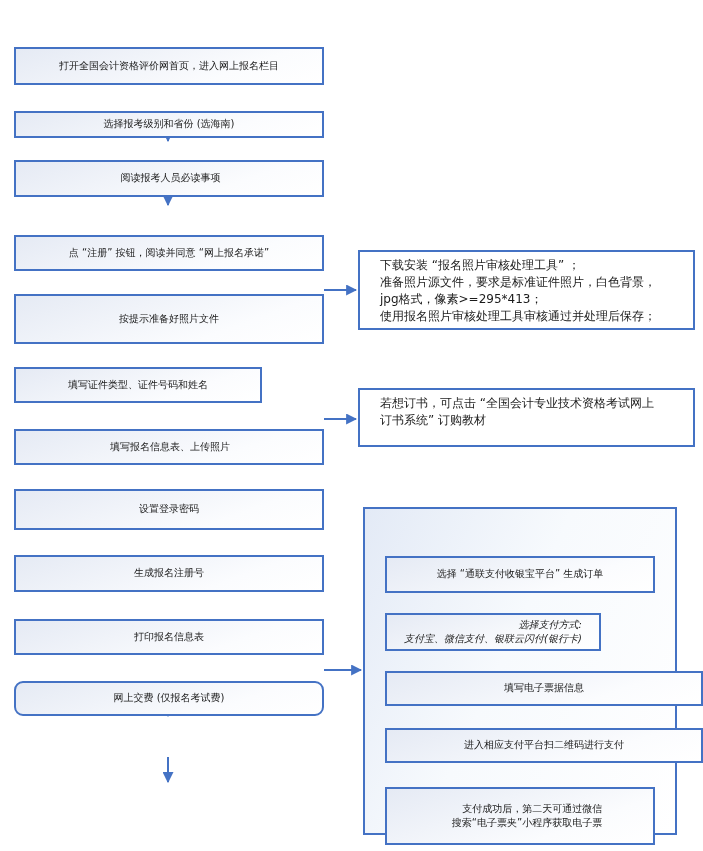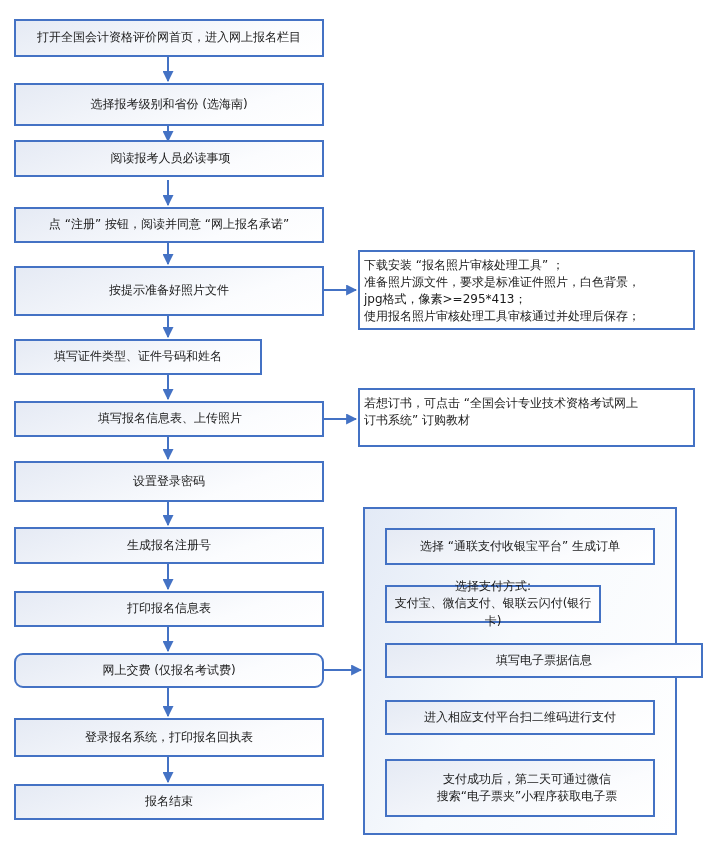--- a/index.html
+++ b/index.html
@@ -4,29 +4,29 @@
 <style>
   html,body{margin:0;padding:0;background:#ffffff;}
   body{font-family:"DejaVu Sans","Liberation Sans",sans-serif;color:#1b1b1b;}
   .canvas{position:relative;width:703px;height:851px;background:#ffffff;overflow:hidden;}
   .arrows{position:absolute;left:0;top:0;width:703px;height:851px;pointer-events:none;}
   .box{
     position:absolute;box-sizing:border-box;
     border:2px solid #4472c4;
     background:linear-gradient(160deg,#e5eaf4 0%,#fbfcfe 70%,#ffffff 100%);
     display:flex;align-items:center;justify-content:center;
-    text-align:center;font-size:12px;line-height:1.45;
-    white-space:pre-line;padding:2px 6px;
+    text-align:right;font-size:10px;line-height:1.45;
+    white-space:pre-line;padding:2px 6px;margin-top:28px;
   }
   .note{
     position:absolute;box-sizing:border-box;
     border:2px solid #4472c4;
     background:#ffffff;
     font-size:12px;line-height:1.42;text-align:left;
-    white-space:pre-line;padding:5px 4px;
+    white-space:pre-line;padding:5px 20px;
     display:block;
   }
   .panel{
     position:absolute;box-sizing:border-box;
     border:2px solid #4472c4;
     background:linear-gradient(115deg,#e3eaf6 0%,#f7fafd 45%,#ffffff 100%);
   }
 </style>
 </head>
 <body>
@@ -60,42 +60,40 @@
     </g>
     <g stroke="#4472c4" stroke-width="2" fill="none">
       <line x1="520" y1="565" x2="520" y2="583" marker-end="url(#ah)"></line>
       <line x1="520" y1="623" x2="520" y2="641" marker-end="url(#ah)"></line>
       <line x1="520" y1="678" x2="520" y2="698" marker-end="url(#ah)"></line>
       <line x1="520" y1="735" x2="520" y2="757" marker-end="url(#ah)"></line>
     </g>
   </svg>
 
   <div class="box" style="left:14px;top:19px;width:310px;height:38px;">打开全国会计资格评价网首页，进入网上报名栏目</div>
-  <div class="box" style="left:14px;top:83px;width:310px;height:43px;">选择报考级别和省份 (选海南)</div>
-  <div class="box" style="left:14px;top:140px;width:310px;height:37px;padding-left:9px;">阅读报考人员必读事项</div>
+  <div class="box" style="left:14px;top:83px;width:310px;height:27px;">选择报考级别和省份 (选海南)</div>
+  <div class="box" style="left:14px;top:132px;width:310px;height:37px;padding-left:9px;">阅读报考人员必读事项</div>
   <div class="box" style="left:14px;top:207px;width:310px;height:36px;">点 “注册” 按钮，阅读并同意 “网上报名承诺”</div>
   <div class="box" style="left:14px;top:266px;width:310px;height:50px;">按提示准备好照片文件</div>
   <div class="box" style="left:14px;top:339px;width:248px;height:36px;">填写证件类型、证件号码和姓名</div>
   <div class="box" style="left:14px;top:401px;width:310px;height:36px;padding-left:8px;">填写报名信息表、上传照片</div>
   <div class="box" style="left:14px;top:461px;width:310px;height:41px;">设置登录密码</div>
   <div class="box" style="left:14px;top:591px;width:310px;height:36px;">打印报名信息表</div>
   <div class="box" style="left:14px;top:527px;width:310px;height:37px;">生成报名注册号</div>
   <div class="box" style="left:14px;top:653px;width:310px;height:35px;border-radius:9px;">网上交费 (仅报名考试费)</div>
-  <div class="box" style="left:14px;top:718px;width:310px;height:39px;">登录报名系统，打印报名回执表</div>
-  <div class="box" style="left:14px;top:784px;width:310px;height:36px;">报名结束</div>
 
   <div class="note" style="left:358px;top:250px;width:337px;height:80px;">下载安装 “报名照片审核处理工具” ；
 准备照片源文件，要求是标准证件照片，白色背景，
 jpg格式，像素&gt;=295*413；
 使用报名照片审核处理工具审核通过并处理后保存；</div>
   <div class="note" style="left:358px;top:388px;width:337px;height:59px;">若想订书，可点击 “全国会计专业技术资格考试网上
 订书系统” 订购教材</div>
 
   <div class="panel" style="left:363px;top:507px;width:314px;height:328px;"></div>
   <div class="box" style="left:385px;top:528px;width:270px;height:37px;">选择 “通联支付收银宝平台” 生成订单</div>
-  <div class="box" style="left:385px;top:585px;width:216px;height:38px;">选择支付方式:
+  <div class="box" style="left:385px;top:585px;width:216px;height:38px;font-style:italic;">选择支付方式:
 支付宝、微信支付、银联云闪付(银行卡)</div>
   <div class="box" style="left:385px;top:643px;width:318px;height:35px;">填写电子票据信息</div>
-  <div class="box" style="left:385px;top:700px;width:270px;height:35px;">进入相应支付平台扫二维码进行支付</div>
+  <div class="box" style="left:385px;top:700px;width:318px;height:35px;">进入相应支付平台扫二维码进行支付</div>
   <div class="box" style="left:385px;top:759px;width:270px;height:58px;padding-left:20px;">支付成功后，第二天可通过微信
 搜索“电子票夹”小程序获取电子票</div>
 
 </div>
 
 </body></html>

